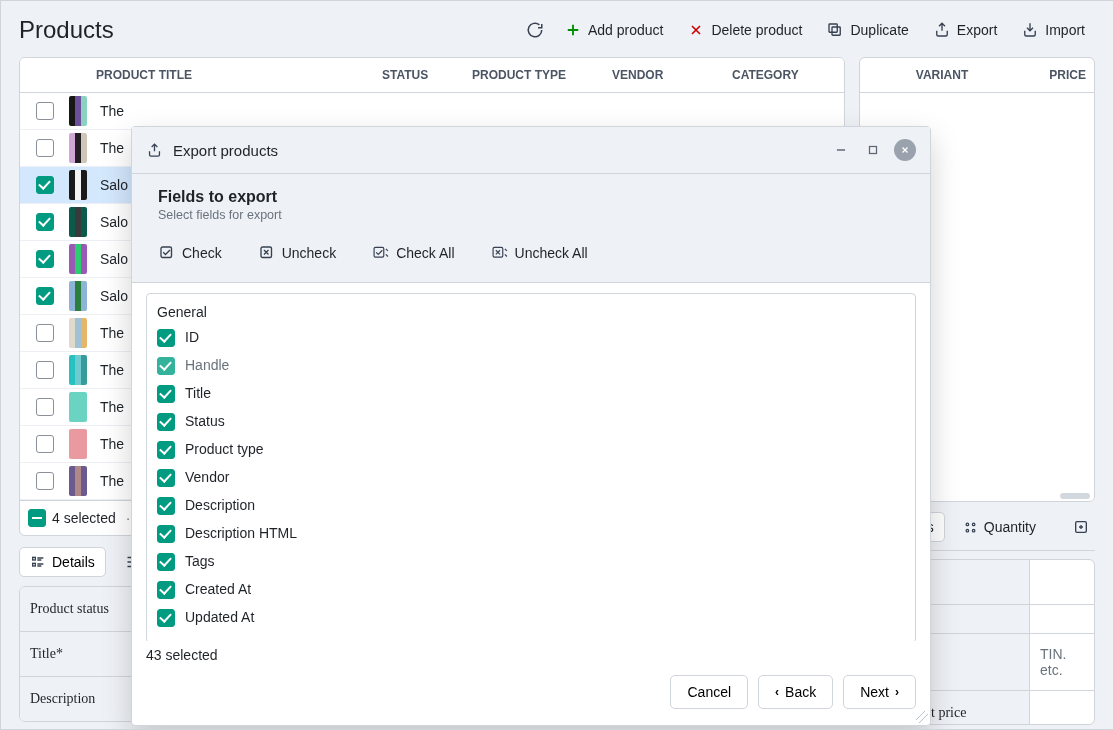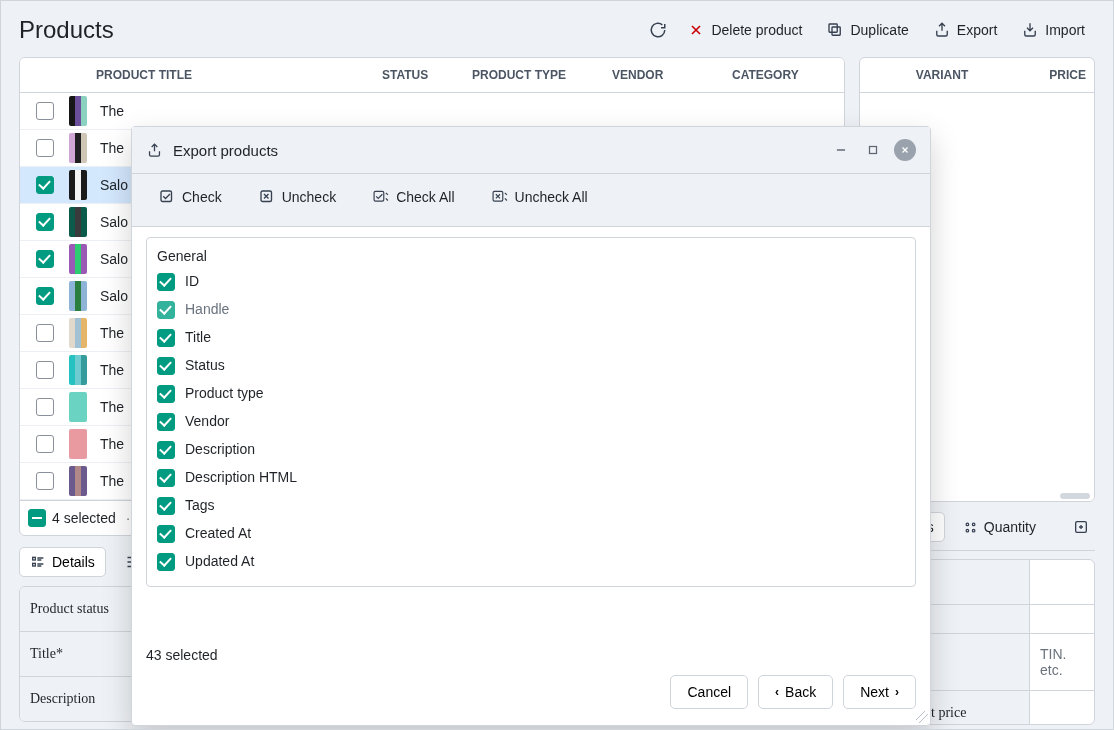--- a/index.html
+++ b/index.html
@@ -131,20 +131,28 @@
       <button class="tbtn iconbtn">
         <span class="icon">
           <svg width="18" height="18" viewBox="0 0 24 24" fill="none" stroke="#374151" stroke-width="2">
             <path d="M21 12a9 9 0 1 1-3.2-6.9"></path>
               <path d="M21 4v5h-5"></path>
           </svg>
         </span>
       </button>
       <button class="tbtn">
         <span class="icon">
+          <svg width="18" height="18" viewBox="0 0 24 24" fill="none" stroke="var(--green)" stroke-width="2.5">
+            <path d="M12 5v14M5 12h14"></path>
+          </svg>
+        </span>
+        <span>Add product</span>
+      </button>
+      <button class="tbtn">
+        <span class="icon">
           <svg width="16" height="16" viewBox="0 0 24 24" fill="none" stroke="var(--red)" stroke-width="2.5">
             <path d="M6 6l12 12M18 6L6 18"></path>
           </svg>
         </span>
         <span>Delete product</span>
       </button>
       <button class="tbtn">
         <span class="icon">
           <svg width="18" height="18" viewBox="0 0 24 24" fill="none" stroke="#374151" stroke-width="1.8">
             <rect x="8" y="8" width="11" height="11" rx="1"></rect>
@@ -410,20 +418,24 @@
             <rect x="5" y="5" width="14" height="14"></rect>
           </svg>
       </span>
       <span class="win-btn close">
         <svg width="10" height="10" viewBox="0 0 24 24" stroke="#fff" stroke-width="3">
             <path d="M6 6l12 12M18 6L6 18"></path>
           </svg>
       </span>
     </div>
 
+    <div class="modal-sub">
+      <h3>Fields to export</h3>
+      <p>Select fields for export</p>
+    </div>
 
     <div class="modal-toolbar">
       <button class="tbtn">
         <span class="icon">
           <svg width="18" height="18" viewBox="0 0 24 24" fill="none" stroke="#374151" stroke-width="1.8">
             <rect x="4" y="4" width="14" height="14" rx="2"></rect>
               <path d="M7 11l3 3 6-6" stroke="#374151"></path>
           </svg>
         </span>
         <span>Check</span>

